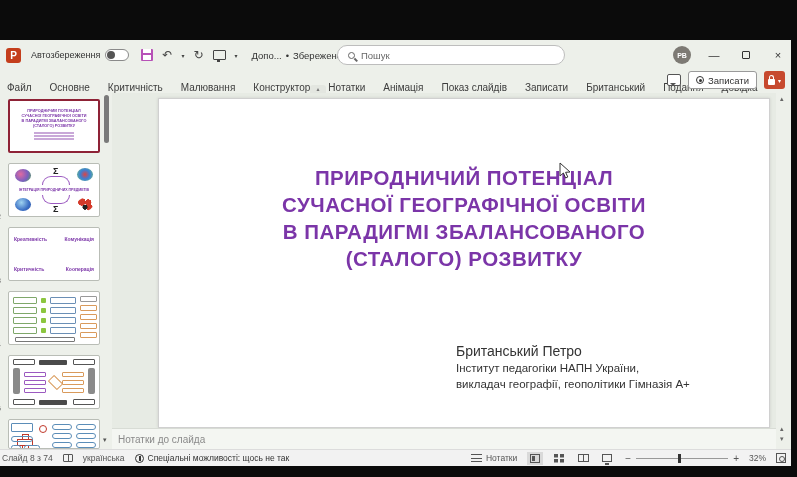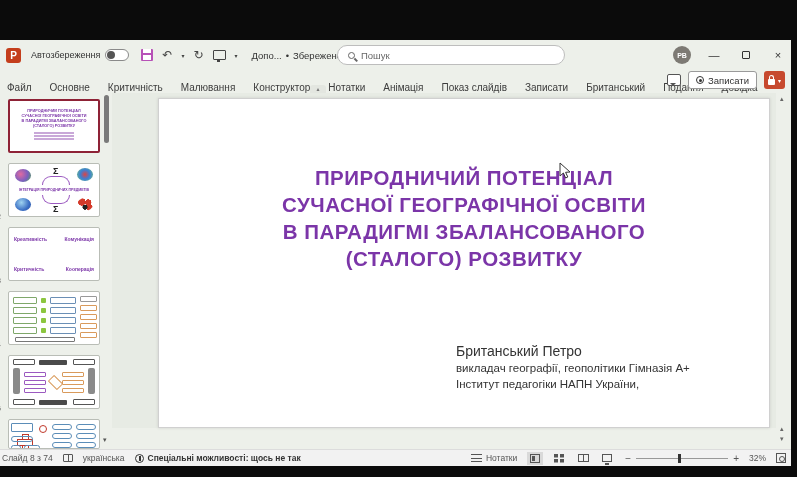--- a/index.html
+++ b/index.html
@@ -105,21 +105,21 @@
     border-top:1px solid #d8dcd5; display:flex; align-items:center; }
   .notes-ph { font-size:10px; color:#8a8a8a; margin-left:6px; }
   .statusbar { position:absolute; left:0; top:409px; width:791px; height:17px; background:#f2f2f2;
     border-top:1px solid #dcdcdc; display:flex; align-items:center; font-size:8.5px; color:#555; }
   .sb-left { display:flex; align-items:center; gap:10px; margin-left:2px; }
   .book-icon { width:10px; height:8px; border:1px solid #555; border-radius:1px; position:relative; }
   .book-icon:after { content:""; position:absolute; left:4px; top:0; width:1px; height:6px; background:#555; }
   .acc-group { display:flex; align-items:center; gap:4px; }
   .acc-icon { width:9px; height:9px; border:1px solid #333; border-radius:50%; position:relative; }
   .acc-icon:after { content:""; position:absolute; left:3.5px; top:1.5px; width:1.5px; height:5px; background:#333; }
-  .acc-text { font-weight:bold; color:#333; }
+  .acc-text { font-weight:normal; color:#333; }
   .sb-right { position:absolute; right:5px; display:flex; align-items:center; gap:10px; }
   .notes-toggle { display:flex; align-items:center; gap:4px; }
   .lines-icon { width:11px; height:8px; border-top:1px solid #555; border-bottom:1px solid #555; position:relative; }
   .lines-icon:after { content:""; position:absolute; left:0; top:3px; width:11px; height:1px; background:#555; }
   .view-icons { display:flex; align-items:center; gap:8px; }
   .vicon { width:16px; height:13px; display:flex; align-items:center; justify-content:center; }
   .vicon.active { background:#d9d9d9; }
   .vi-normal { width:10px; height:9px; border:1px solid #555; position:relative; }
   .vi-normal:after { content:""; position:absolute; left:1px; top:1px; width:3px; height:5px; background:#555; }
   .vi-grid { width:10px; height:9px; background:
@@ -310,32 +310,35 @@
     <div class="editzone">
       <div class="slide">
         <div class="slide-title">
           <div>ПРИРОДНИЧИЙ ПОТЕНЦІАЛ</div>
           <div>СУЧАСНОЇ ГЕОГРАФІЧНОЇ ОСВІТИ</div>
           <div>В ПАРАДИГМІ ЗБАЛАНСОВАНОГО</div>
           <div>(СТАЛОГО) РОЗВИТКУ</div>
         </div>
         <div class="author-block">
           <div class="author-name">Британський Петро</div>
+          <div>Інститут педагогіки НАПН України,</div>
           <div>викладач географії, геополітики Гімназія А+</div>
-          <div>Інститут педагогіки НАПН України,</div>
         </div>
       </div>
     </div>
 
     <div class="vscroll">
       <span class="arr" style="top:2px">▴</span>
       <span class="arr" style="top:332px">▴</span>
       <span class="arr" style="top:342px">▾</span>
     </div>
 
+    <div class="notesbar">
+      <span class="notes-ph">Нотатки до слайда</span>
+    </div>
 
     <div class="statusbar">
       <div class="sb-left">
         <span>Слайд 8 з 74</span>
         <div class="book-icon"></div>
         <span>українська</span>
         <div class="acc-group">
           <div class="acc-icon"></div>
           <span class="acc-text">Спеціальні можливості: щось не так</span>
         </div>

